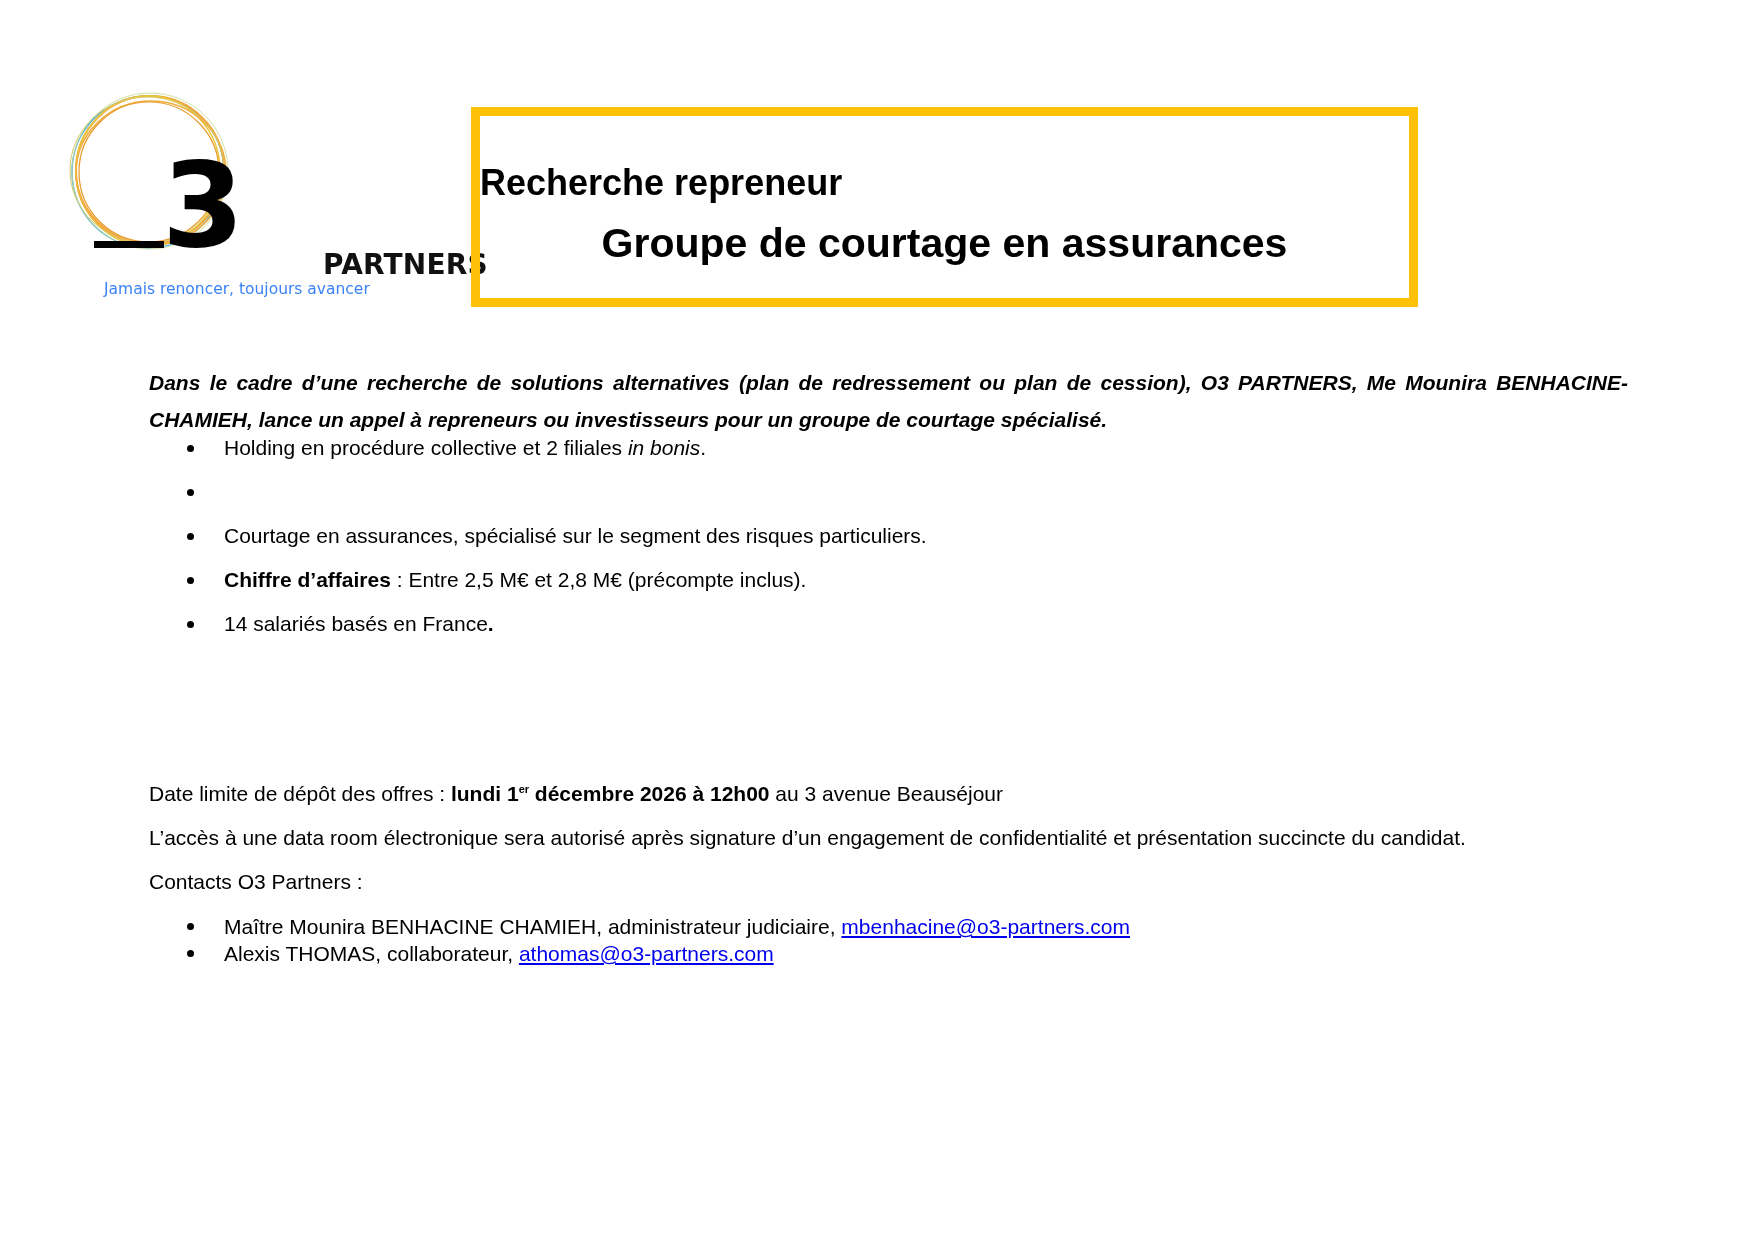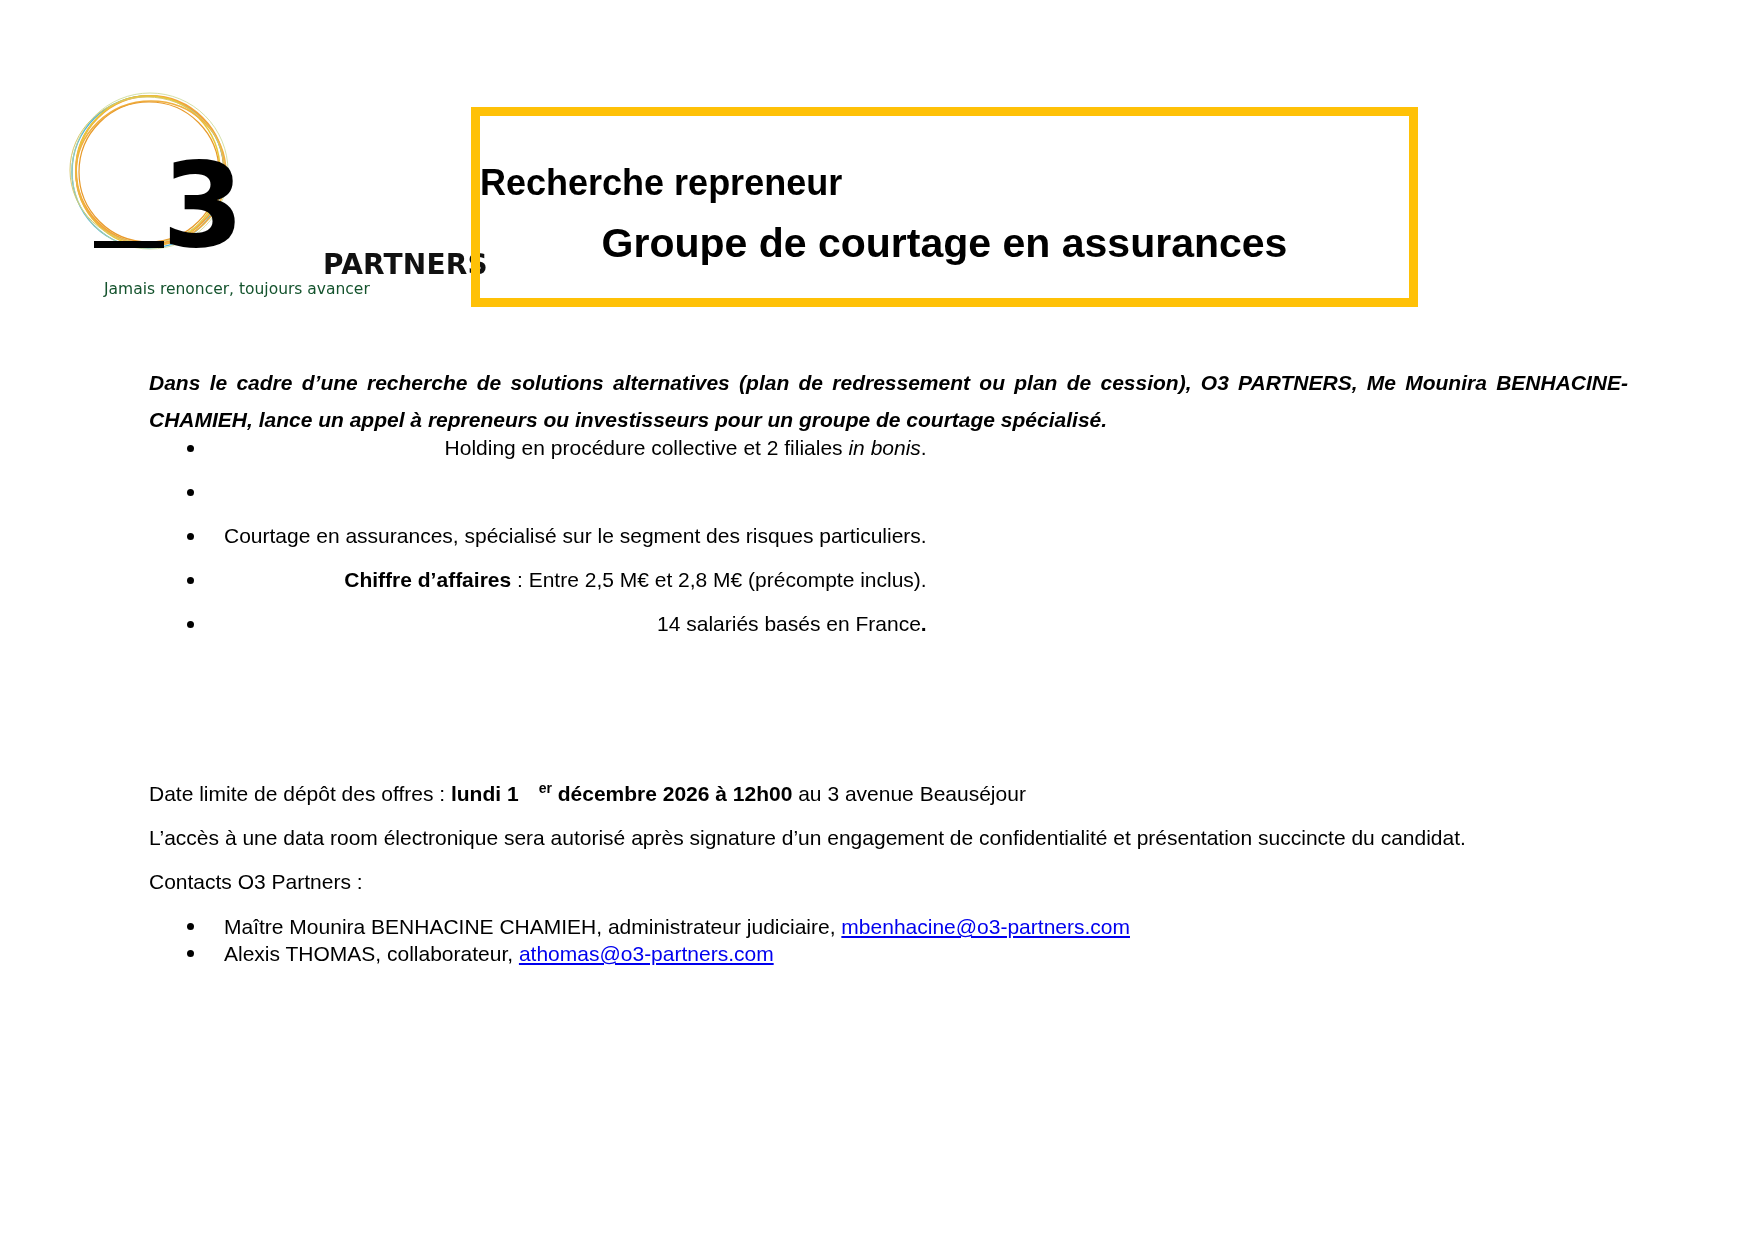--- a/index.html
+++ b/index.html
@@ -5,41 +5,41 @@
   html, body { margin:0; padding:0; background:#ffffff; }
   body { width:1755px; height:1241px; position:relative; overflow:hidden;
          font-family:"Liberation Sans", sans-serif; color:#000; }
   .abs { position:absolute; }
   
   #logo { left:62px; left:62px; top:90px; width:350px; height:215px; }
   #logo svg { position:absolute; left:0; top:0; }
   .logo-partners { position:absolute; left:261px; top:158px; font-family:"DejaVu Sans", sans-serif;
                    font-weight:bold; font-size:28px; letter-spacing:0.2px; color:#111; }
   .logo-tagline { position:absolute; left:42px; top:190px; font-family:"DejaVu Sans", sans-serif;
-                  font-size:15.5px; color:#14532d; white-space:nowrap; }
+                  font-size:15.5px; color:#3b82f6; white-space:nowrap; }
   
   #title-box { left:471px; top:107px; width:929px; height:182px;
                border:9px solid #FFC107; }
   .title-line1 { position:absolute; left:0; right:0; top:46px; text-align:left;
                  font-weight:bold; font-size:36px; }
   .title-line2 { position:absolute; left:0; right:0; top:104px; text-align:center;
                  font-weight:bold; font-size:41px; }
   
   #intro { left:149px; top:364px; width:1479px; font-weight:bold; font-style:italic;
            font-size:21px; line-height:37px; text-align:justify; text-align-last:left; }
   .bullets { left:149px; margin:0; padding:0; list-style:none; font-size:21px; }
   .bullets li { position:relative; padding-left:75px; height:44px; line-height:44px; white-space:nowrap; }
   .bullets li .dot { position:absolute; left:38px; top:19px; width:7px; height:7px; border-radius:50%; background:#000; }
-  #features { top:426px;text-align:right; }
+  #features { top:426px; }
   #contacts-list { top:913px; }
   #contacts-list li { height:27px; line-height:27px; }
   #contacts-list li .dot { top:10px; }
   .para { left:149px; font-size:21px; line-height:27px; white-space:nowrap; }
   a.mail { color:#0000EE; text-decoration:underline; }
-  sup { font-size:14px; line-height:0; vertical-align:super;margin-left:20px; }
+  sup { font-size:11px; line-height:0; vertical-align:super; }
 </style>
 </head>
 <body>
 
 <div id="logo" class="abs">
   <svg width="350" height="215" viewBox="0 0 350 215">
     <g fill="none">
       <circle cx="86" cy="82" r="76" stroke="#4FB3D9" stroke-width="1.5"></circle>
       <circle cx="88" cy="80" r="74" stroke="#F2A33A" stroke-width="2"></circle>
       <ellipse cx="86" cy="81" rx="72" ry="75" stroke="#E8C93A" stroke-width="1.5"></ellipse>

